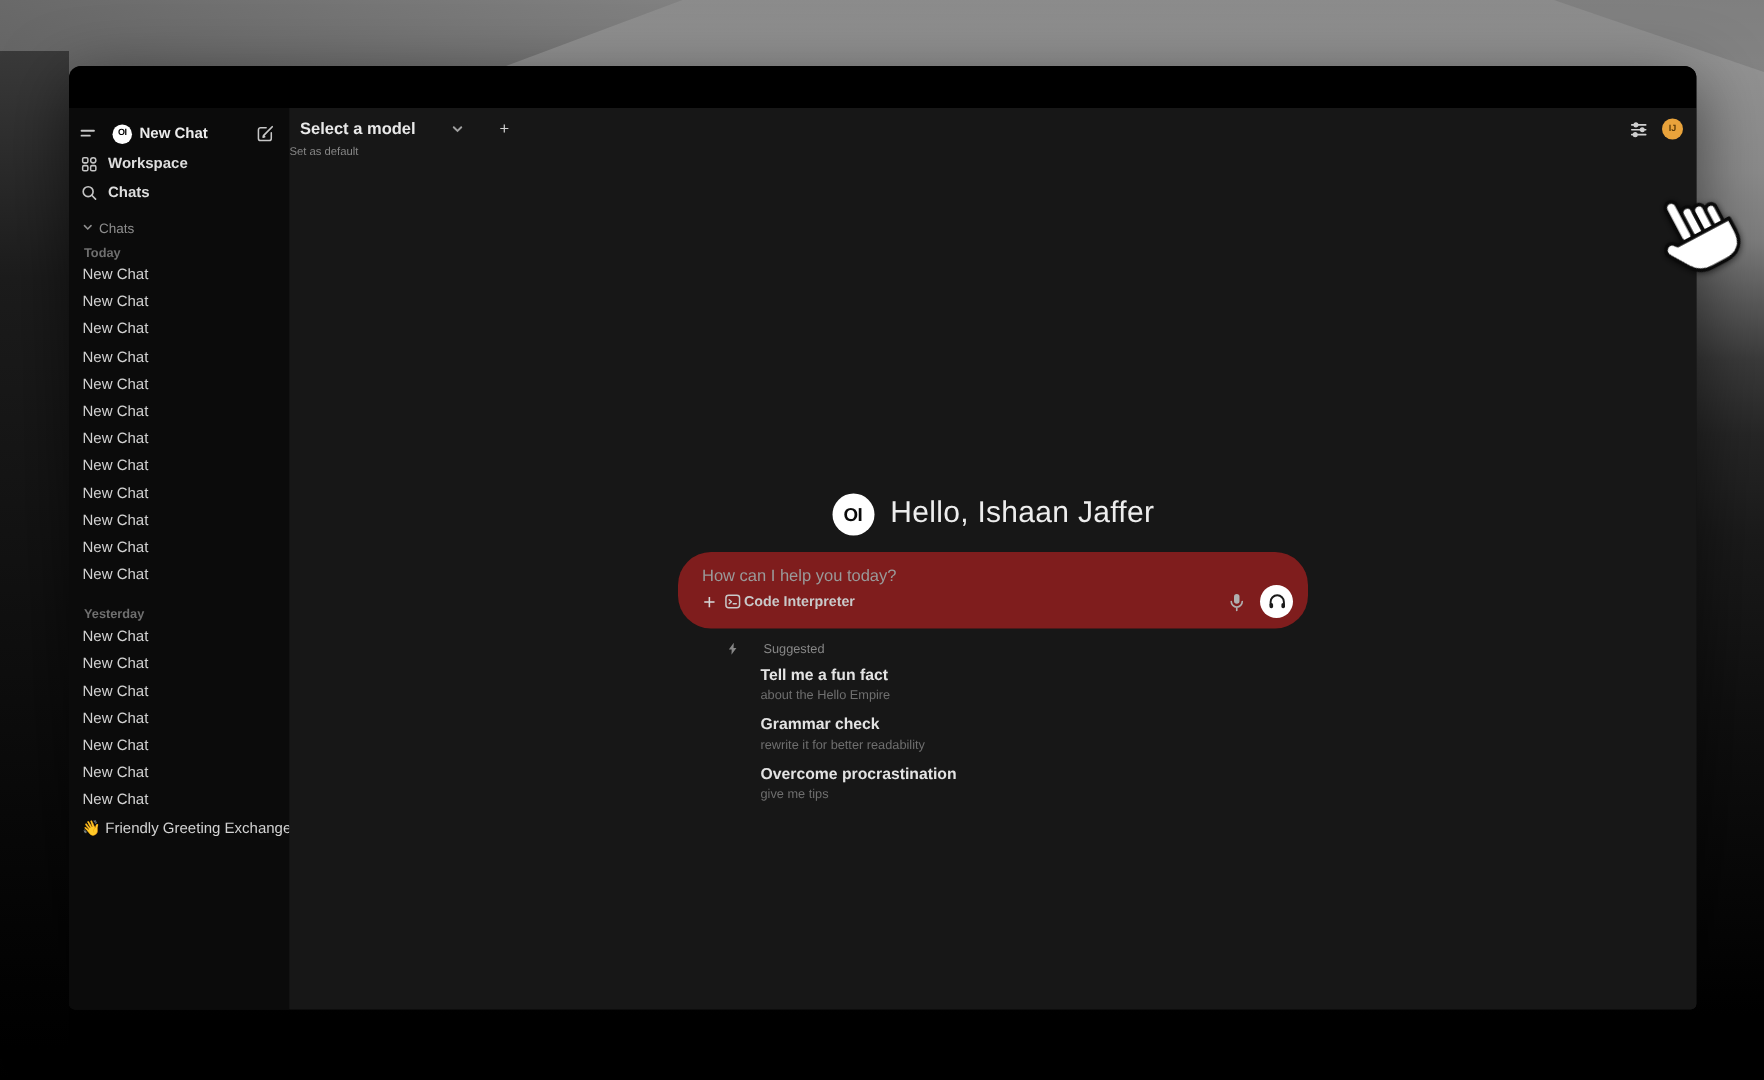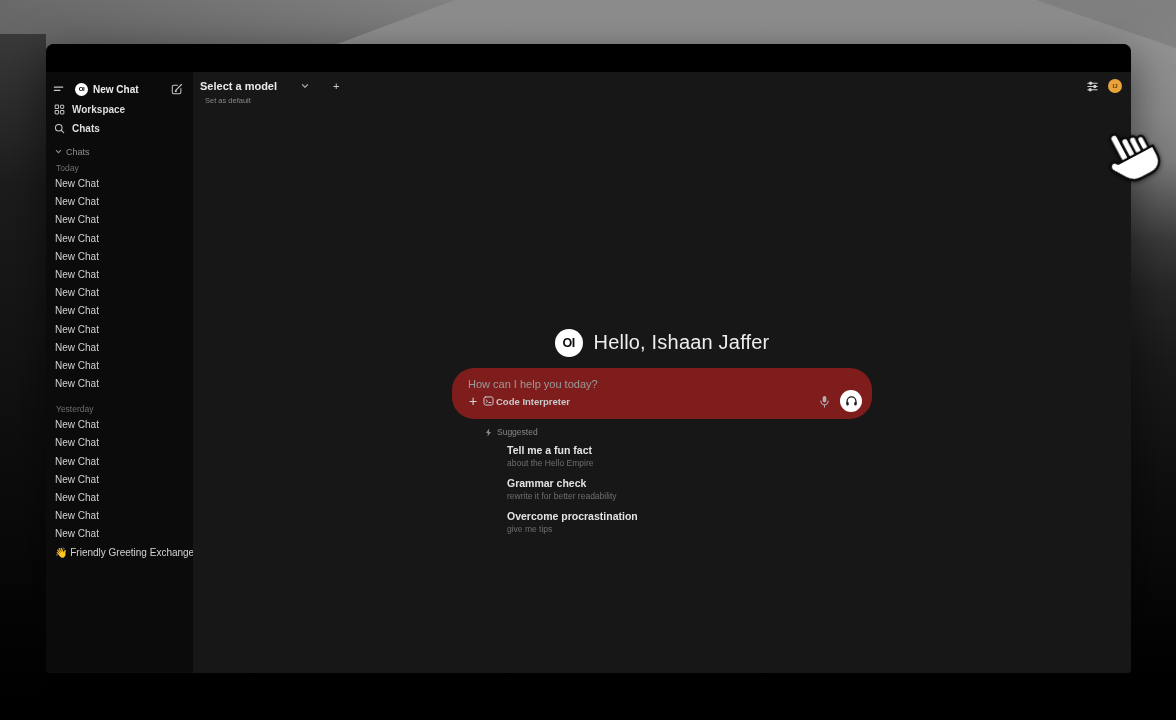--- a/index.html
+++ b/index.html
@@ -32,31 +32,31 @@
   .sb-logo { width:13px; height:13px; border-radius:50%; background:#fff; color:#000;
     font-weight:700; font-size:6px; display:flex; align-items:center; justify-content:center;
     margin-left:11px; letter-spacing:-.3px; }
   .sb-title { margin-left:5px; font-weight:700; font-size:10px; color:#ececec; flex:1; }
   .sb-nav-item { display:flex; align-items:center; height:19px; padding:0 8px;
     color:#dedede; font-size:10px; font-weight:600; cursor:pointer; }
   .sb-nav-item .nav-icon { margin-right:7px; color:#c3c3c3; display:flex; }
   .sb-chats-label { margin-top:7px; height:14px; padding:0 9px; color:#8f8f8f; font-size:9px;
     display:flex; align-items:center; gap:4px; cursor:pointer; }
   .chat-group-label { height:14px; line-height:14px; padding:0 10px; color:#6f6f6f;
-    font-size:8.5px; margin-top:2px; }
+    font-size:8.5px; margin-top:2px;font-weight:bold; }
   .chat-group-label:not(:first-child) { margin-top:9px; }
   .chat-item { height:18.2px; line-height:18.2px; padding:0 9px; color:#d2d2d2;
     font-size:10px; white-space:nowrap; overflow:hidden; cursor:pointer; }
 
   
   .main { position:relative; flex:1; background:#171717; }
   .model-row { position:absolute; left:7px; top:8px; display:flex; align-items:center; gap:24px; cursor:pointer; }
   .model-label { font-size:11px; font-weight:700; color:#e9e9e9; }
   .model-plus { color:#cfcfcf; font-size:11px; line-height:11px; cursor:pointer; }
-  .set-default { position:absolute; left:12px; top:24px; font-size:7.5px; color:#878787; cursor:pointer; }
+  .set-default { position:absolute; left:0; top:24px; font-size:7.5px; color:#878787; cursor:pointer; }
   .topbar-right { position:absolute; right:9px; top:7px; display:flex; align-items:center; gap:9px; }
   .avatar { width:14px; height:14px; border-radius:50%; color:#5b3a06; font-size:6px; font-weight:700;
     display:flex; align-items:center; justify-content:center; cursor:pointer; }
 
   .hero { position:absolute; left:50%; transform:translateX(-50%); top:256px; width:420px; }
   .greeting-row { display:flex; align-items:center; justify-content:center; gap:11px; height:29px; }
   .greeting-logo { width:28px; height:28px; border-radius:50%; background:#fff; color:#0a0a0a;
     font-weight:700; font-size:12.5px; display:flex; align-items:center; justify-content:center;
     letter-spacing:-.5px; }
   .greeting-text { font-size:20px; font-weight:500; color:#ededed; letter-spacing:.2px; }
@@ -68,21 +68,21 @@
   .plus-button { width:18px; height:18px; color:#d5d5d5; font-size:14px; font-weight:400;
     display:flex; align-items:center; justify-content:center; cursor:pointer; }
   .ci-chip { display:flex; align-items:center; gap:2px; margin-left:1px; color:#c9c9c9;
     font-size:9.5px; font-weight:600; cursor:pointer; }
   .flex-spacer { flex:1; }
   .mic-button { margin-right:10px; color:#b0b0b0; display:flex; cursor:pointer; }
   .call-button { width:22px; height:22px; border-radius:50%; background:#fff;
     display:flex; align-items:center; justify-content:center; cursor:pointer; }
 
   .suggested { margin-top:7px; padding-left:33px; }
-  .suggested-header { display:flex; align-items:center; gap:5px; color:#878787; font-size:8.5px; height:12px; }
+  .suggested-header { display:flex; align-items:center; gap:17px; color:#878787; font-size:8.5px; height:12px; }
   .suggested-list { margin-top:6px; }
   .suggestion { margin-bottom:8px; cursor:pointer;margin-left:22px; }
   .suggestion-title { font-size:10.5px; font-weight:600; color:#e3e3e3; line-height:13px; }
   .suggestion-subtitle { font-size:8.5px; color:#6f6f6f; line-height:11px; margin-top:1px; }
 
   
   .cursor { position:absolute; left:1100px; top:127px; width:62px; height:58px;
     transform:rotate(-28deg); filter:drop-shadow(0 1px 2px rgba(0,0,0,.6)); pointer-events:none; }
 </style>
 </head>

